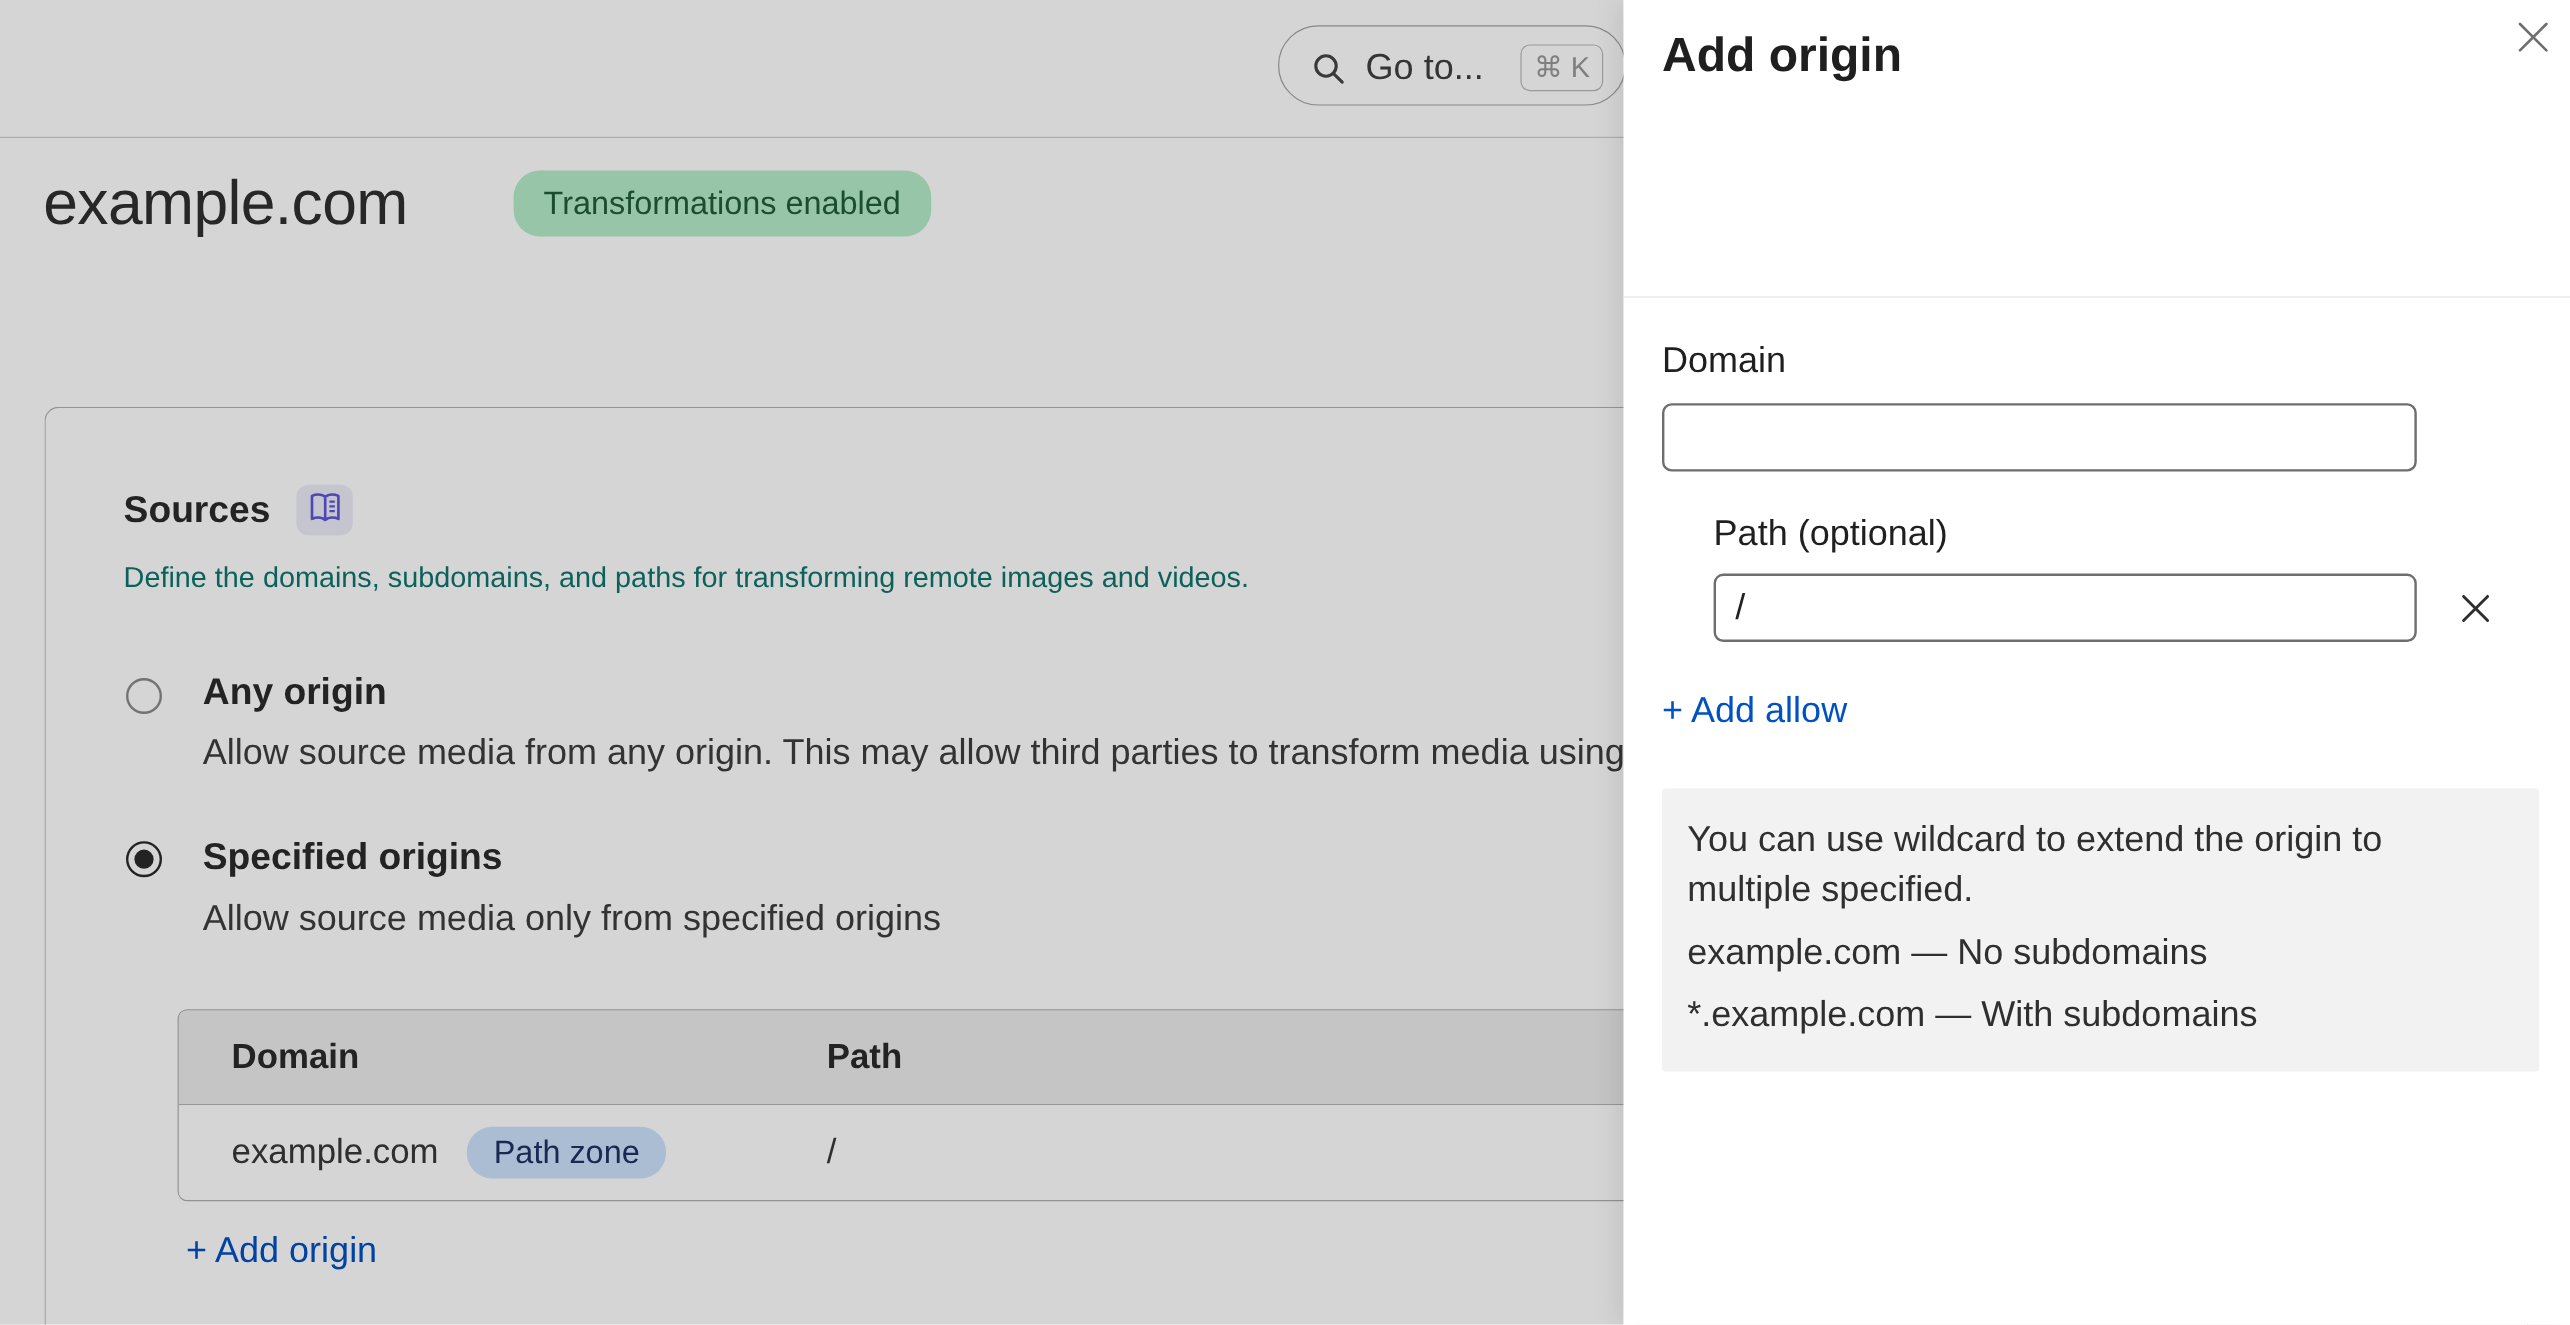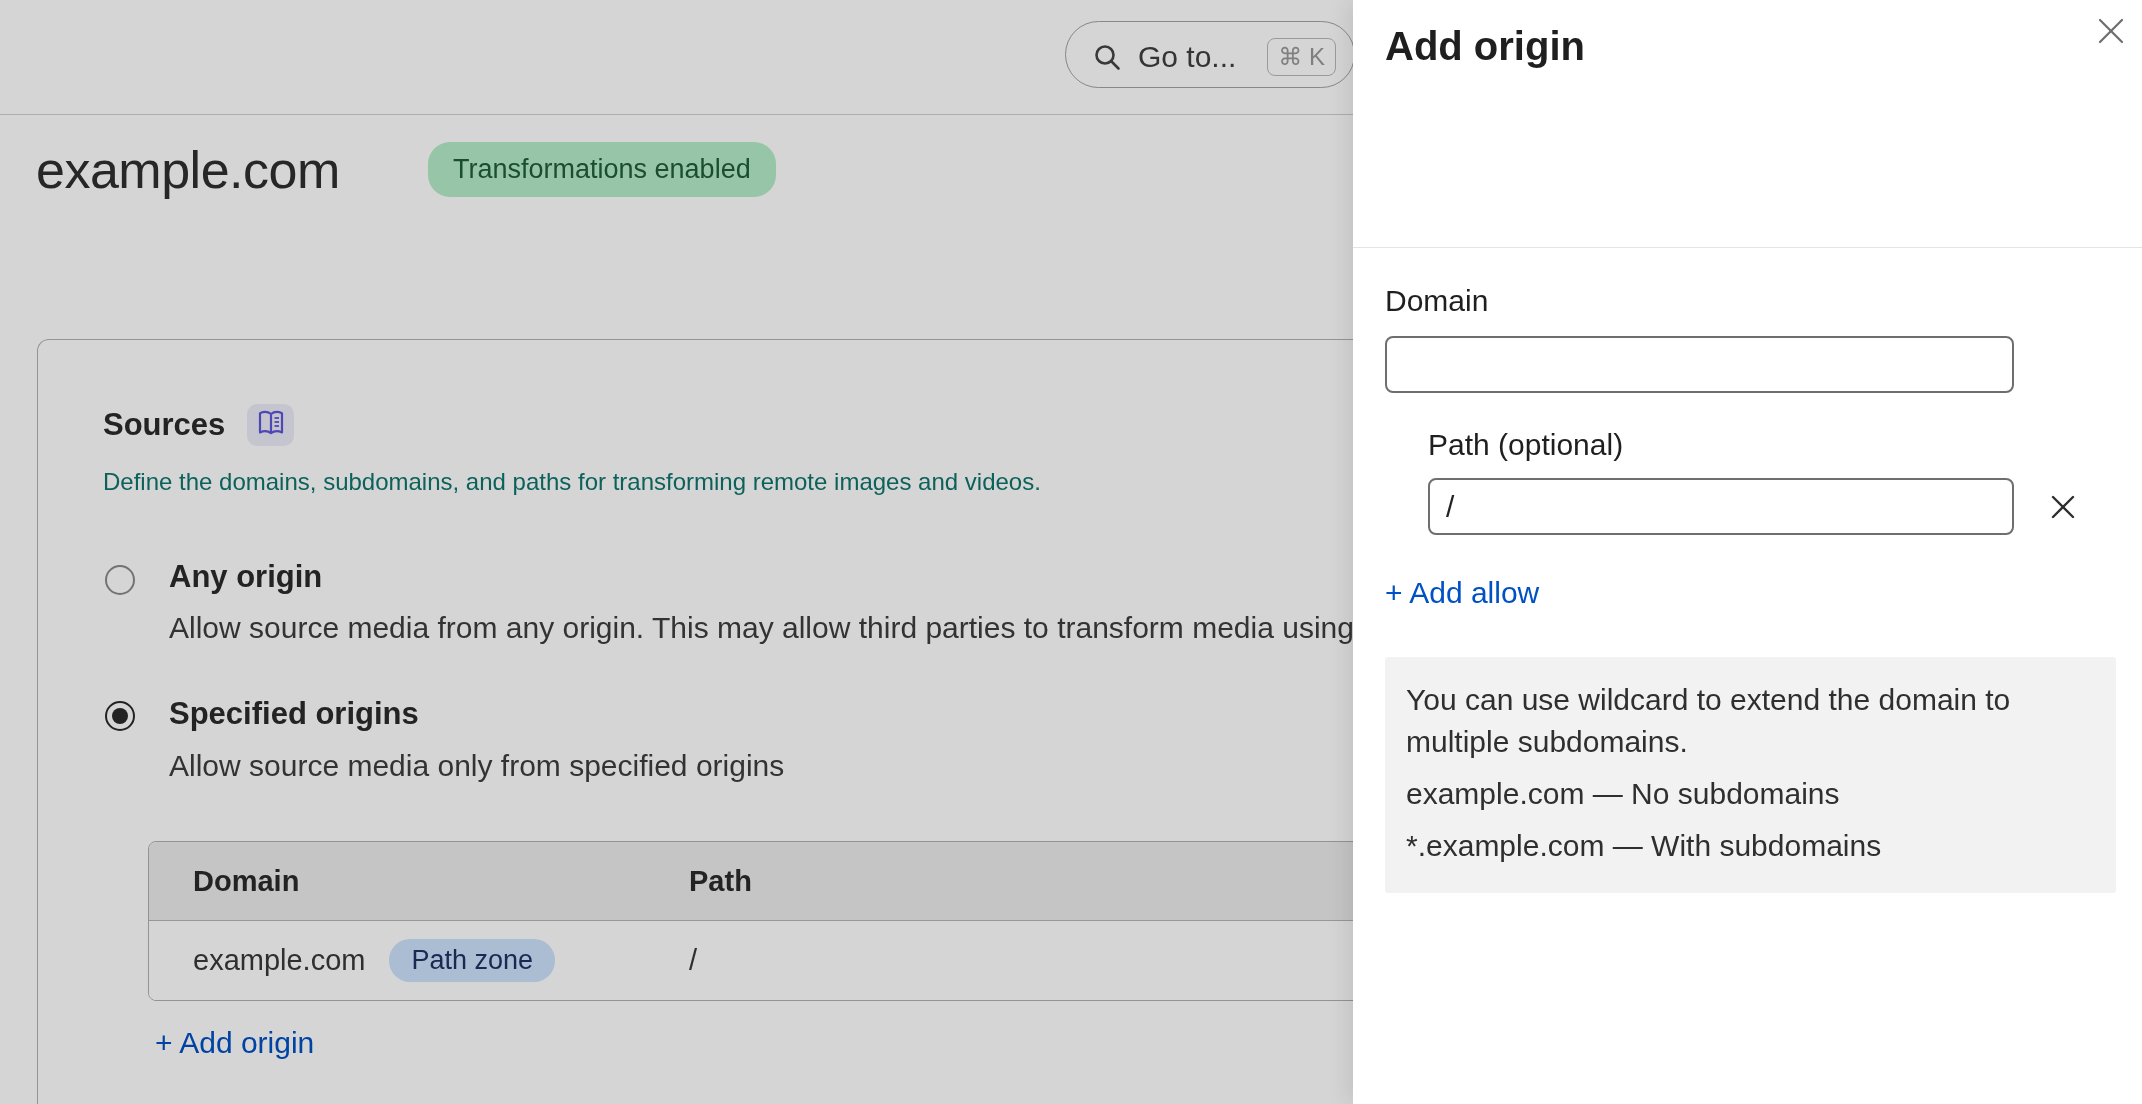--- a/index.html
+++ b/index.html
@@ -237,17 +237,17 @@
       <svg width="34" height="34" viewBox="0 0 34 34">
         <line x1="7" y1="7" x2="27" y2="27" stroke="#2e2e2e" stroke-width="2.4" stroke-linecap="round"></line>
         <line x1="27" y1="7" x2="7" y2="27" stroke="#2e2e2e" stroke-width="2.4" stroke-linecap="round"></line>
       </svg>
     </span>
   </button>
 
   <a class="link add-path-link">+ Add allow</a>
 
   <div class="hint-box">
-    <p>You can use wildcard to extend the domain to multiple subdomains.</p>
+    <p>You can use wildcard to extend the origin to multiple specified.</p>
     <p>example.com — No subdomains</p>
     <p>*.example.com — With subdomains</p>
   </div>
 </aside>
 
 </body></html>

